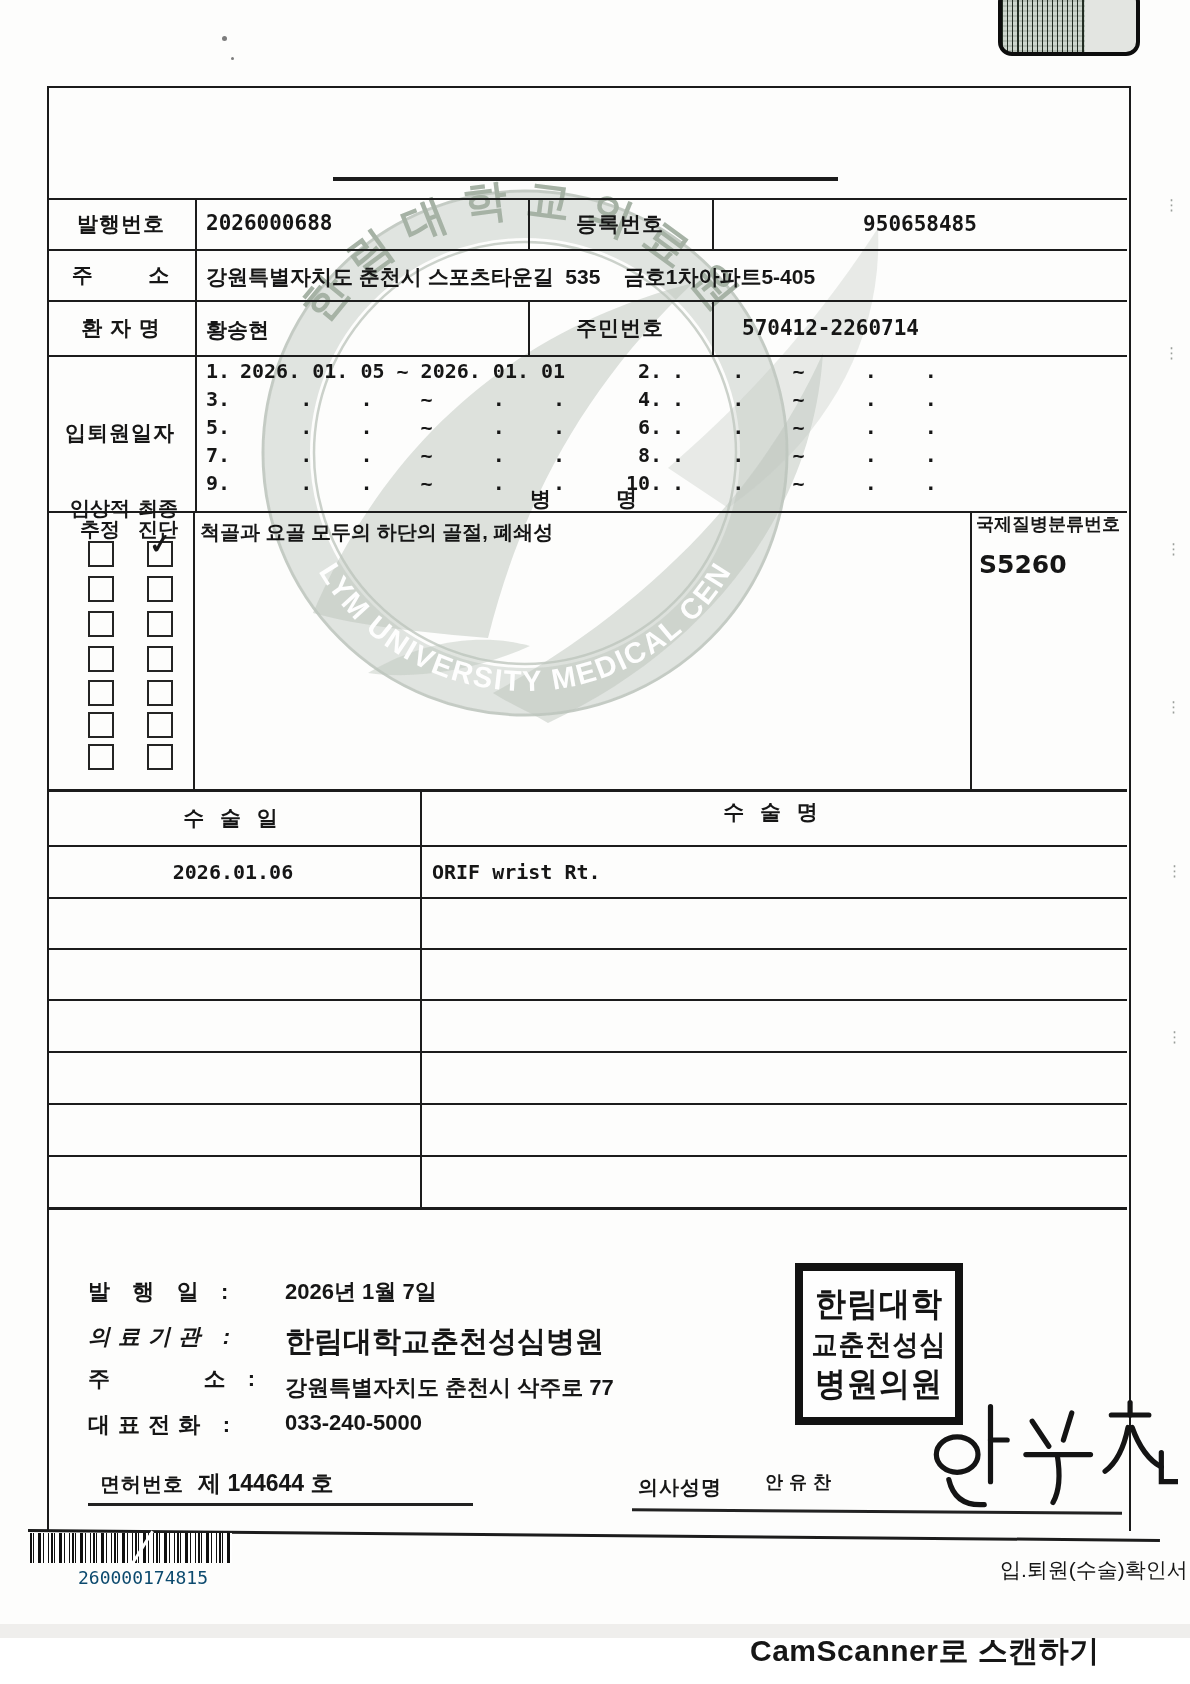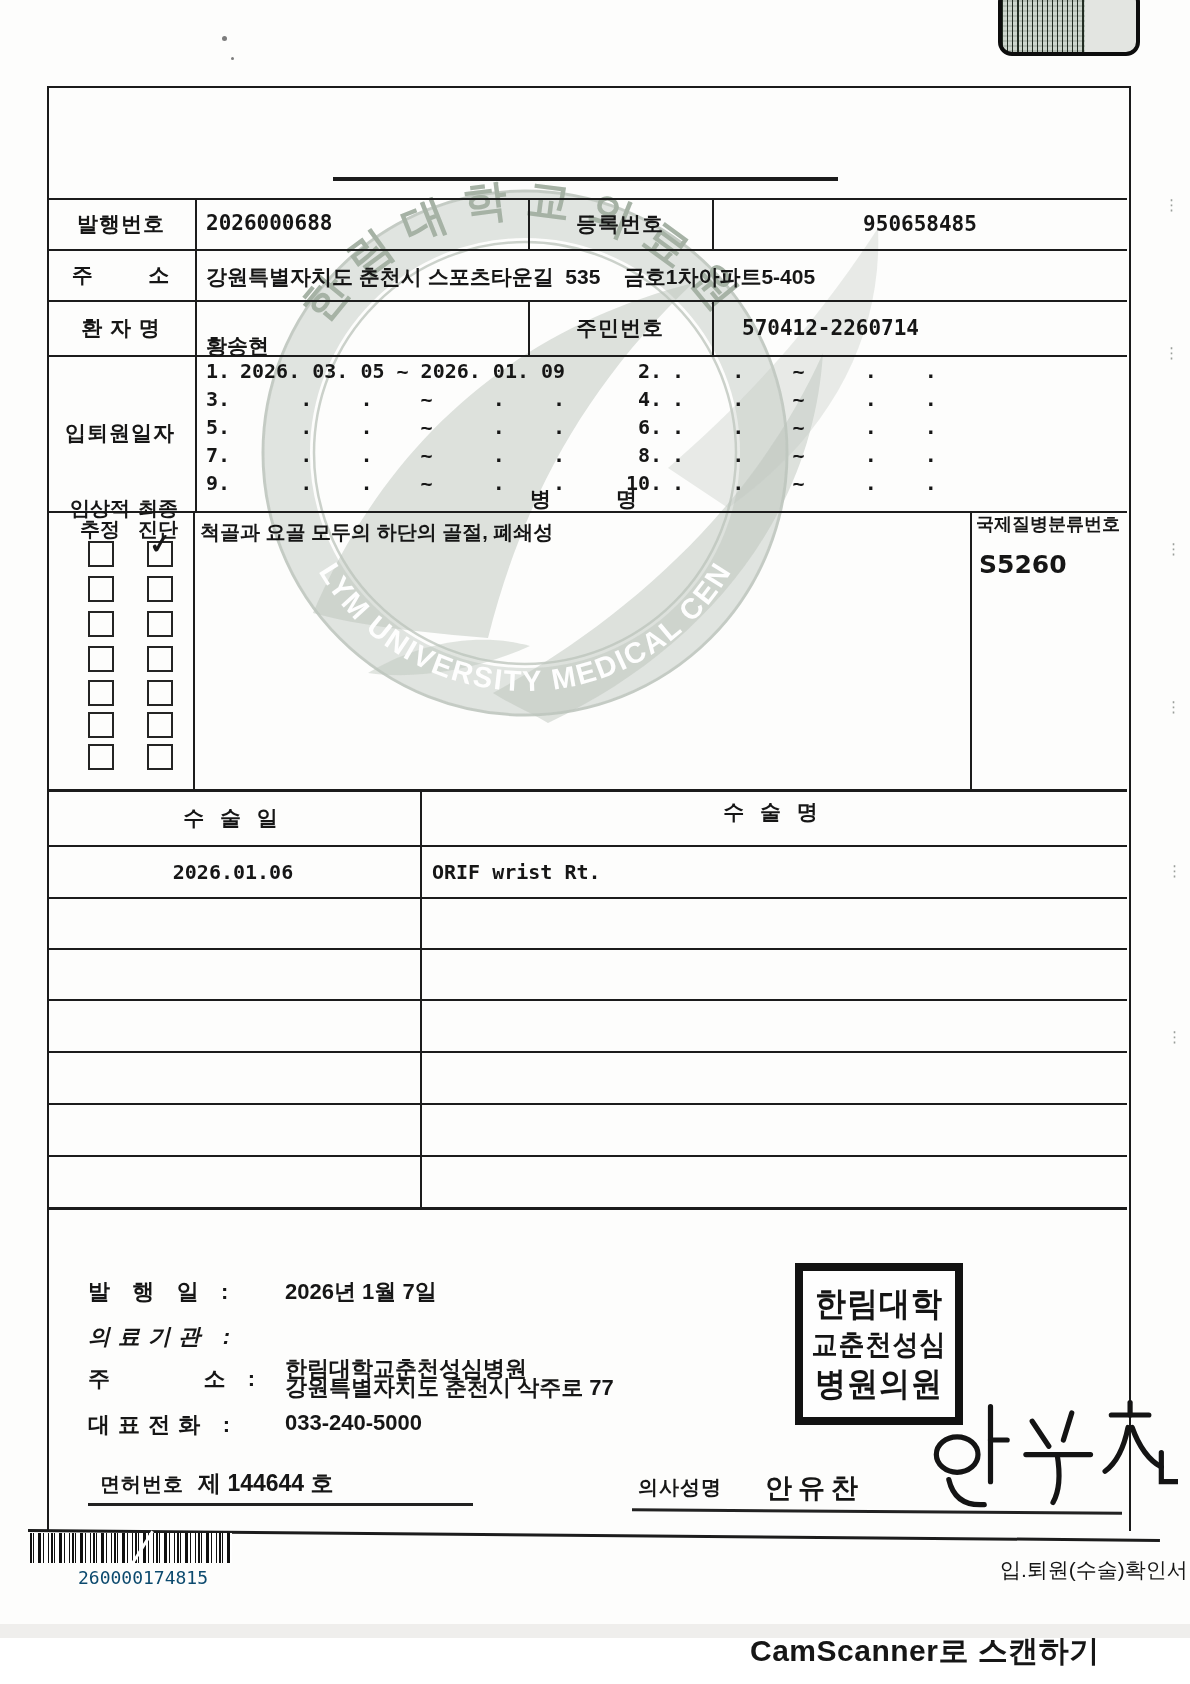--- a/index.html
+++ b/index.html
@@ -116,29 +116,29 @@
 
   <div class="txt ctr lbl" style="left:121px;top:224px;">발행번호</div>
   <div class="txt val" style="left:206px;top:211px;">2026000688</div>
   <div class="txt ctr lbl" style="left:620px;top:224px;">등록번호</div>
   <div class="txt ctr val" style="left:920px;top:224px;">950658485</div>
 
   <div class="txt ctr lbl" style="left:121px;top:275px;">주        소</div>
   <div class="txt kval" style="left:206px;top:263px;">강원특별자치도 춘천시 스포츠타운길  535    금호1차아파트5-405</div>
 
   <div class="txt ctr lbl" style="left:121px;top:328px;">환 자 명</div>
-  <div class="txt kval" style="left:206px;top:332px;">황송현</div>
+  <div class="txt kval" style="left:206px;top:316px;">황송현</div>
   <div class="txt ctr lbl" style="left:620px;top:328px;">주민번호</div>
   <div class="txt val" style="left:742px;top:316px;">570412-2260714</div>
 
   <div class="txt ctr lbl" style="left:120px;top:433px;">입퇴원일자</div>
   <div class="staycol" style="left:198px;top:357px;">
     <div class="stayrow">
         <span class="stayno" style="width:32px">1.</span>
-        <span class="stayval">2026. 03. 05 ~ 2026. 01. 09</span>
+        <span class="stayval">2026. 01. 05 ~ 2026. 01. 01</span>
       </div>
     <div class="stayrow">
         <span class="stayno" style="width:32px">3.</span>
         <span class="stayval">     .    .    ~     .    .</span>
       </div>
     <div class="stayrow">
         <span class="stayno" style="width:32px">5.</span>
         <span class="stayval">     .    .    ~     .    .</span>
       </div>
     <div class="stayrow">
@@ -215,34 +215,34 @@
   <div class="txt ctr val" style="left:233px;top:1129px;"></div>
   <div class="txt val" style="left:432px;top:1119px;"></div>
   <div class="txt ctr val" style="left:233px;top:1181px;"></div>
   <div class="txt val" style="left:432px;top:1171px;"></div>
 
 
   <div class="txt lbl" style="left:88px;top:1277px;font-size:22px;">발   행   일   :</div>
   <div class="txt kval" style="left:285px;top:1277px;font-size:22px;">2026년 1월 7일</div>
 
   <div class="txt lbl" style="left:88px;top:1322px;font-size:22px;font-style:italic;">의 료 기 관   :</div>
-  <div class="txt kval" style="left:285px;top:1322px;font-size:22px;margin-top:32px;">한림대학교춘천성심병원</div>
+  <div class="txt kval" style="left:285px;top:1322px;font-size:29px;">한림대학교춘천성심병원</div>
 
   <div class="txt lbl" style="left:88px;top:1364px;font-size:22px;">주             소   :</div>
   <div class="txt kval" style="left:285px;top:1373px;font-size:22px;">강원특별자치도 춘천시 삭주로 77</div>
 
   <div class="txt lbl" style="left:88px;top:1410px;font-size:22px;">대 표 전 화   :</div>
   <div class="txt kval" style="left:285px;top:1410px;font-size:22px;">033-240-5000</div>
 
   <div class="txt lbl" style="left:100px;top:1471px;font-size:20px;">면허번호</div>
   <div class="txt kval" style="left:198px;top:1468px;font-size:23px;">제 144644 호</div>
   <div class="underline-seg" style="left:88px;top:1503px;width:385px;"></div>
 
   <div class="txt lbl" style="left:638px;top:1474px;font-size:20px;">의사성명</div>
-  <div class="txt kval" style="left:765px;top:1470px;font-size:27px;letter-spacing:6px;">안유찬</div>
+  <div class="txt kval" style="left:765px;top:1470px;font-size:18px;letter-spacing:6px;">안유찬</div>
   <div class="underline-seg" style="left:632px;top:1510px;width:490px;transform:rotate(0.4deg);"></div>
 
   <div class="seal">
     <div class="sl1">한림대학</div>
     <div class="sl2">교춘천성심</div>
     <div class="sl3">병원의원</div>
   </div>
 
   <svg class="sig" width="250" height="150" viewBox="0 0 240 140">
     <g fill="none" stroke="#141414" stroke-width="5" stroke-linecap="round">

